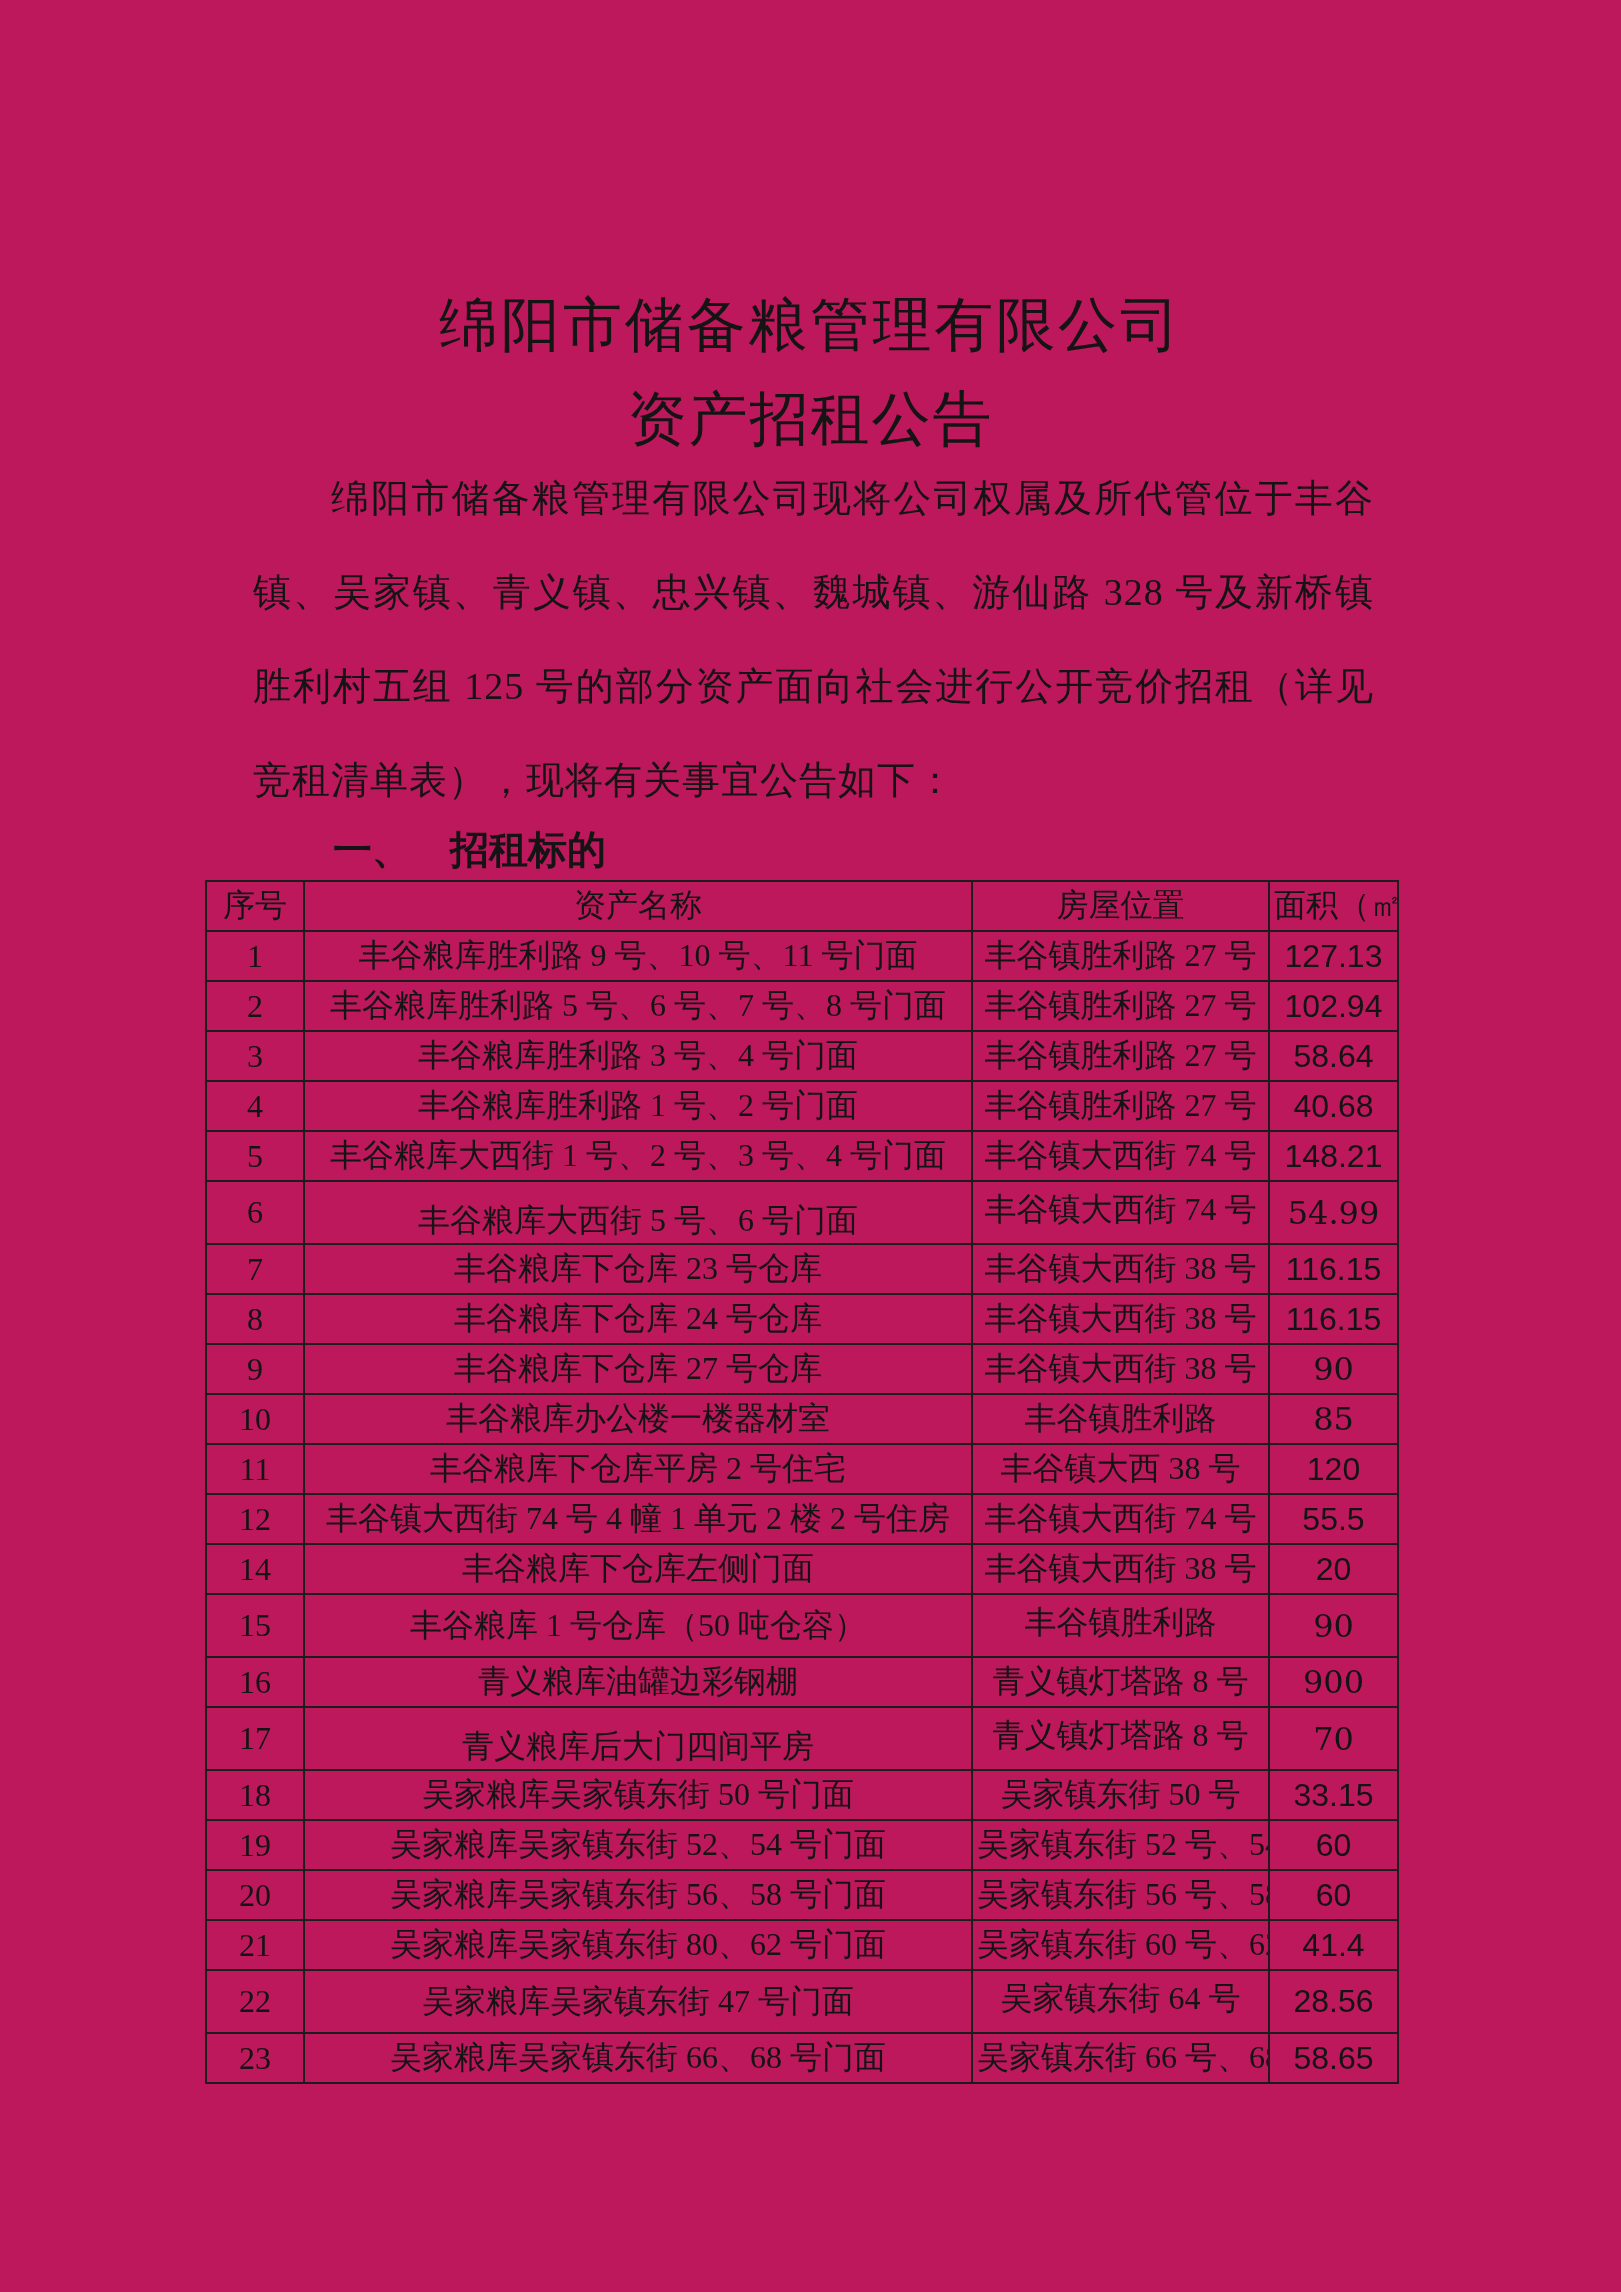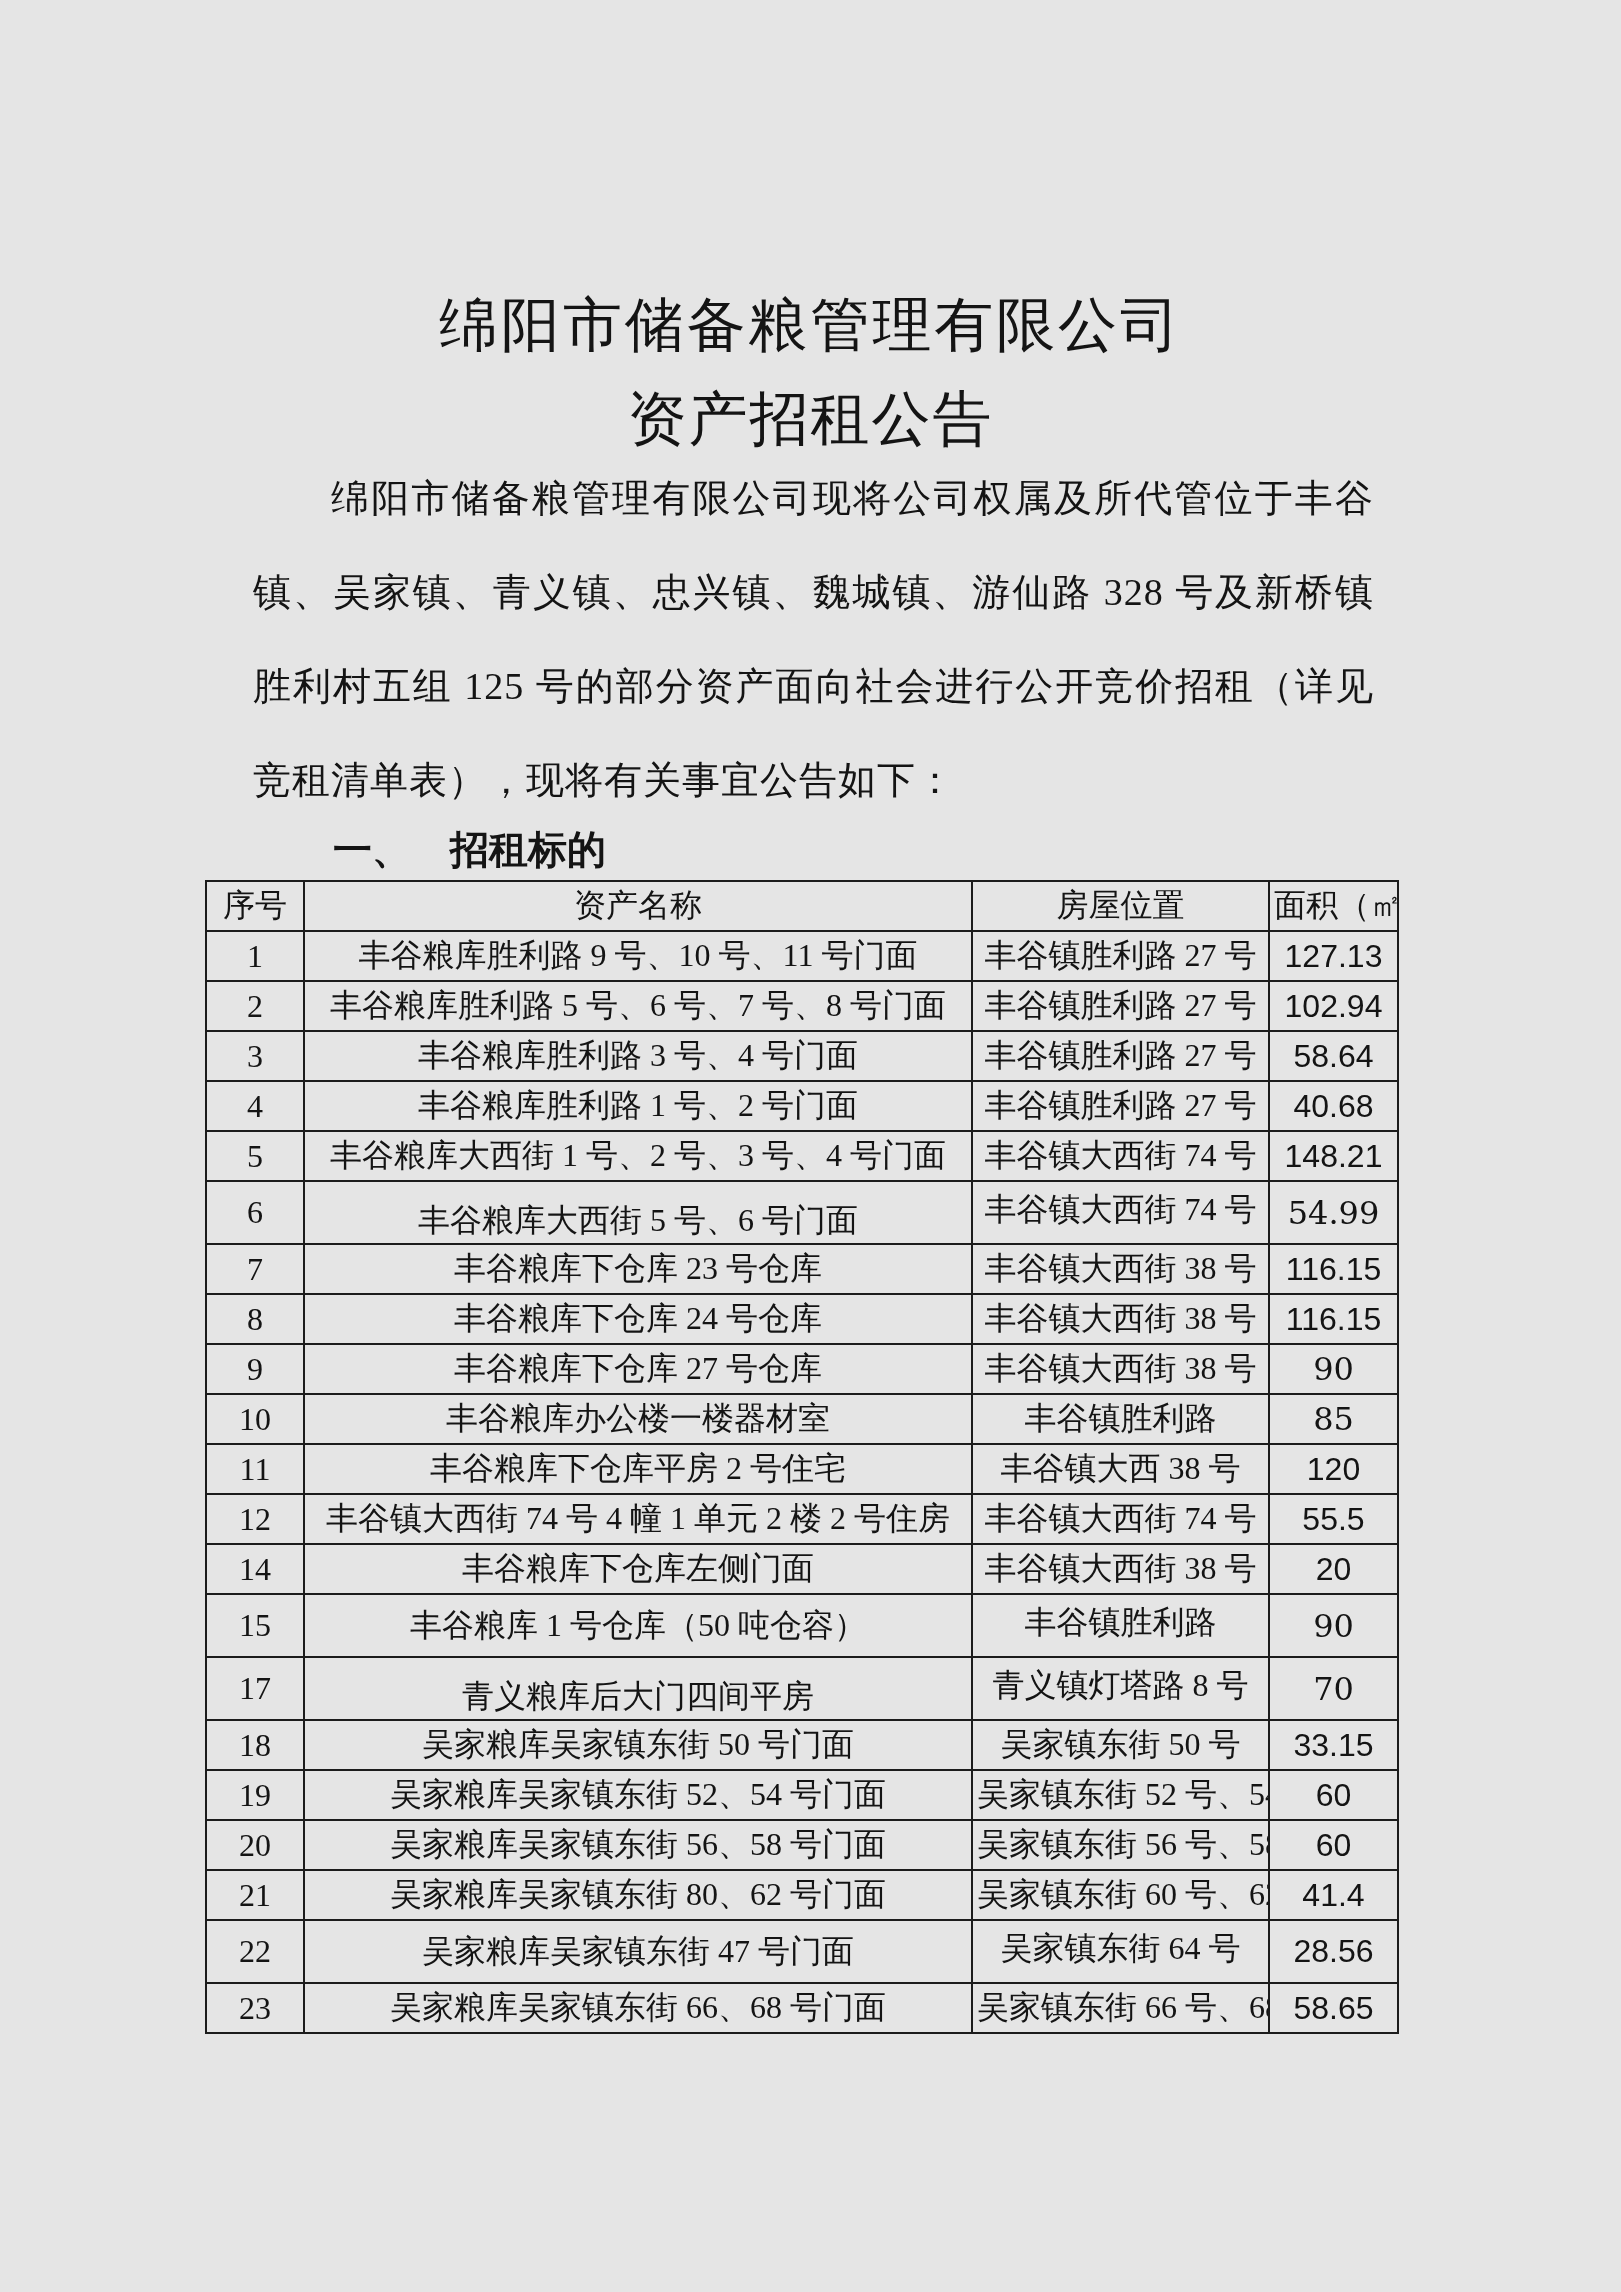--- a/index.html
+++ b/index.html
@@ -1,21 +1,21 @@
 <!DOCTYPE html>
 <html><head>
 <meta charset="utf-8">
 <style>
   html, body { margin: 0; padding: 0; background: #6b6b6b; }
   .page {
     position: relative;
     width: 1621px;
     height: 2293px;
     margin: 0 auto;
-    background: #e5e5e5;
+    background: #be185d;
     color: #141414;
     font-family: "Liberation Serif", "DejaVu Serif", serif;
     overflow: hidden;
     box-sizing: border-box;
     padding-top: 294px;
   }
   .title {
     text-align: center;
     font-size: 59px;
     line-height: 63px;
@@ -181,20 +181,26 @@
           <td class="c-name">丰谷粮库下仓库左侧门面</td>
           <td class="c-loc">丰谷镇大西街 38 号</td>
           <td class="c-area">20</td>
         </tr>
         <tr class="tall">
           <td class="c-no">15</td>
           <td class="c-name">丰谷粮库 1 号仓库（50 吨仓容）</td>
           <td class="c-loc">丰谷镇胜利路</td>
           <td class="c-area serif">90</td>
         </tr>
+        <tr>
+          <td class="c-no">16</td>
+          <td class="c-name">青义粮库油罐边彩钢棚</td>
+          <td class="c-loc">青义镇灯塔路 8 号</td>
+          <td class="c-area serif">900</td>
+        </tr>
         <tr class="tall name-bottom">
           <td class="c-no">17</td>
           <td class="c-name">青义粮库后大门四间平房</td>
           <td class="c-loc">青义镇灯塔路 8 号</td>
           <td class="c-area serif">70</td>
         </tr>
         <tr>
           <td class="c-no">18</td>
           <td class="c-name">吴家粮库吴家镇东街 50 号门面</td>
           <td class="c-loc">吴家镇东街 50 号</td>

